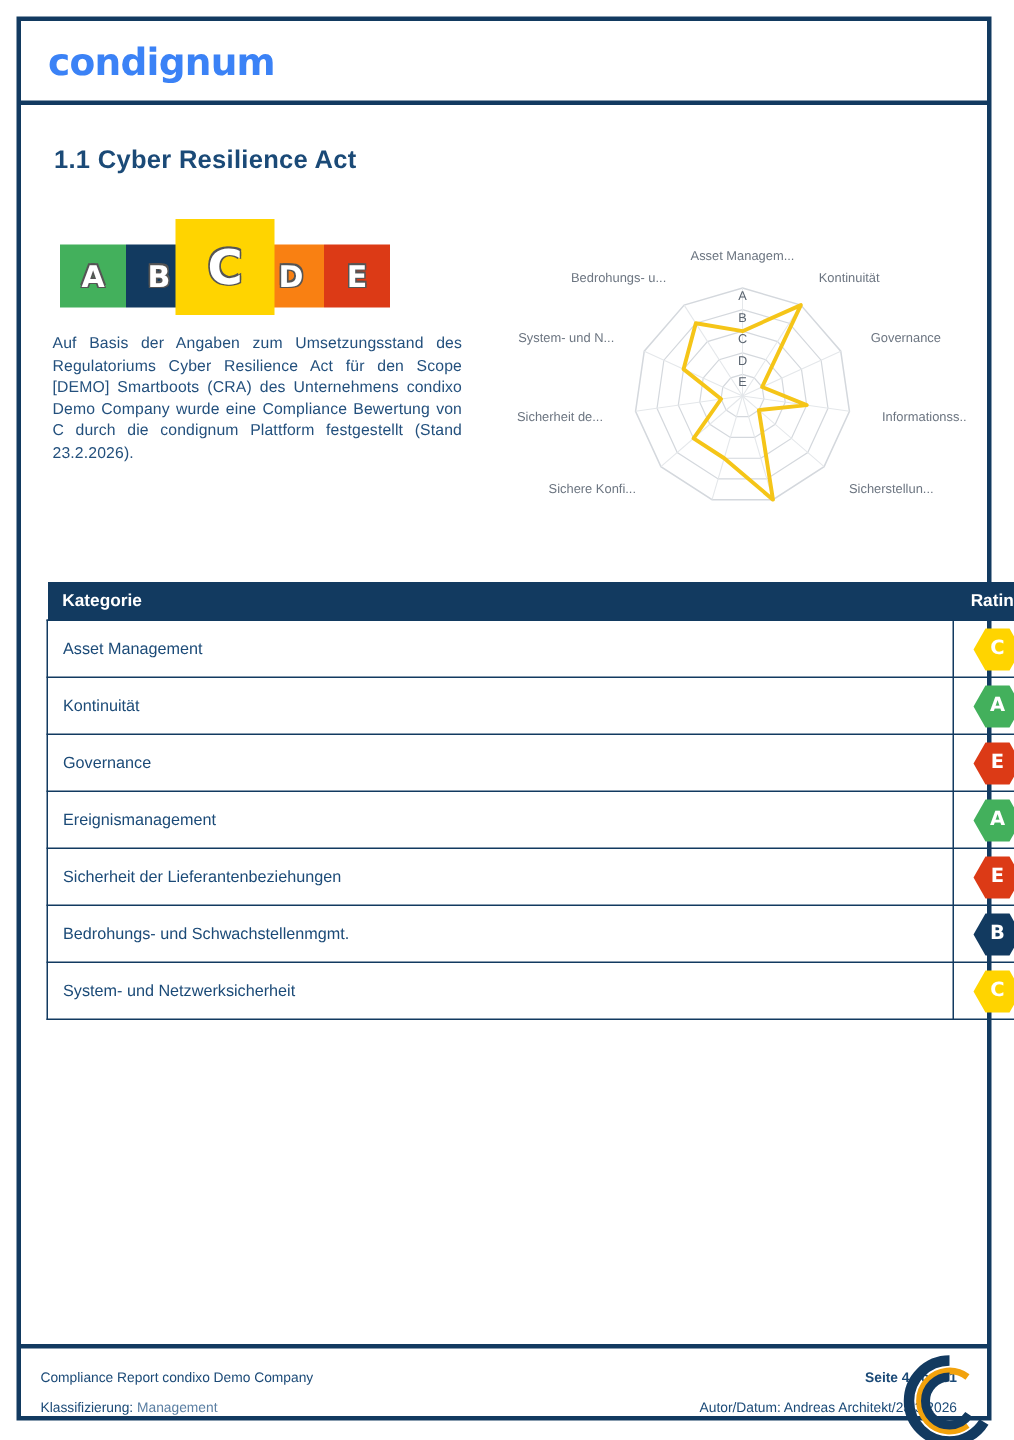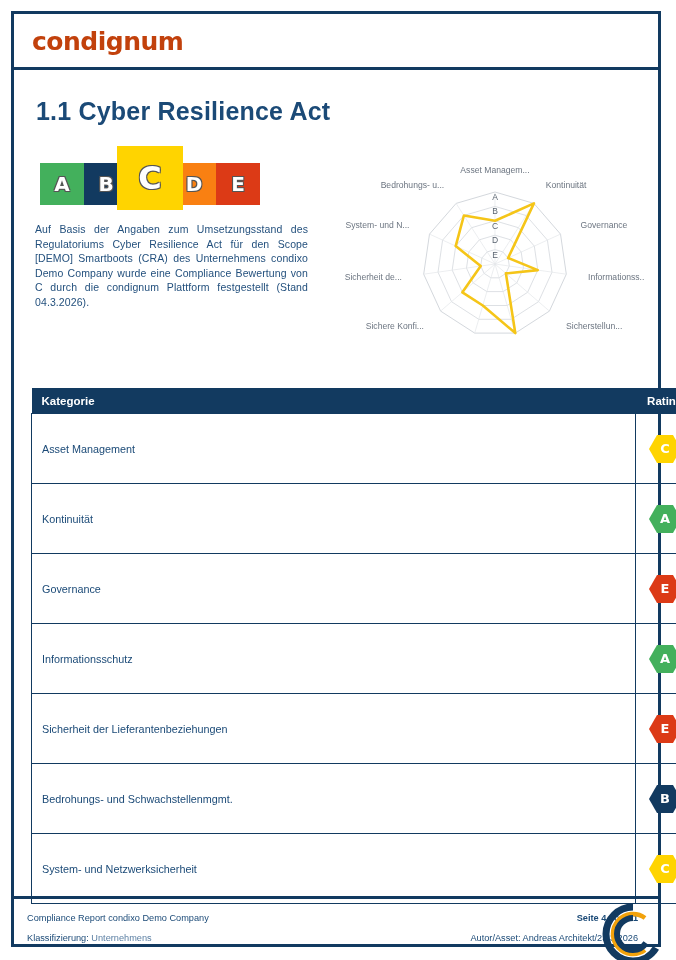--- a/index.html
+++ b/index.html
@@ -38,29 +38,29 @@
     border-bottom: 3px solid #123a60;
     box-sizing: border-box;
   }
   .brand-logo {
     position: absolute;
     left: 18px;
     top: 13px;
     font-size: 25px;
     font-weight: 700;
     letter-spacing: -0.5px;
-    color: #c2410c;
+    color: #3b82f6;
     font-family: "DejaVu Sans", sans-serif;
   }
   
   .section-title {
     position: absolute;
     left: 36px;
     top: 97px;
-    font-size: 25px;
+    font-size: 17px;
     font-weight: 700;
     color: #1b4a77;
     letter-spacing: 0.2px;
   }
   
   .grade-scale {
     position: absolute;
     left: 40px;
     top: 146px;
     width: 270px;
@@ -130,21 +130,21 @@
   }
   .cat-table th.rating-head {
     text-align: center;
     width: 58px;
     padding: 6px 0;
   }
   .cat-table td {
     border: 1.6px solid #123a60;
     font-size: 10.8px;
     color: #1b4a77;
-    padding: 16px 10px;
+    padding: 0 10px;
     height: 37px;
     vertical-align: middle;
   }
   .cat-table td.rating-cell {
     width: 58px;
     padding: 0;
     text-align: center;
   }
   .hex {
     display: inline-block;
@@ -220,21 +220,21 @@
         <span>C</span>
       </div>
       <div class="grade-box" style="background: rgb(249, 128, 18); left: 132px;">
         <span>D</span>
       </div>
       <div class="grade-box" style="background: rgb(220, 58, 22); left: 176px;">
         <span>E</span>
       </div>
     </div>
 
-  <div class="description">Auf Basis der Angaben zum Umsetzungsstand des Regulatoriums Cyber Resilience Act für den Scope [DEMO] Smartboots (CRA) des Unternehmens condixo Demo Company wurde eine Compliance Bewertung von C durch die condignum Plattform festgestellt (Stand 04.3.2026).</div>
+  <div class="description">Auf Basis der Angaben zum Umsetzungsstand des Regulatoriums Cyber Resilience Act für den Scope [DEMO] Smartboots (CRA) des Unternehmens condixo Demo Company wurde eine Compliance Bewertung von C durch die condignum Plattform festgestellt (Stand 23.2.2026).</div>
 
   <div class="radar-wrap" id="radar-wrap">
       <svg width="322" height="196" viewBox="0 0 322 196">
         <polygon points="159.0,97.6 166.8,99.9 172.1,106.0 173.3,114.0 169.9,121.4 163.1,125.8 154.9,125.8 148.1,121.4 144.7,114.0 145.9,106.0 151.2,99.9" fill="none" stroke="#d4d8dd" stroke-width="0.8"></polygon>
         <polygon points="159.0,83.2 174.6,87.8 185.2,100.0 187.5,116.1 180.8,130.9 167.1,139.6 150.9,139.6 137.2,130.9 130.5,116.1 132.8,100.0 143.4,87.8" fill="none" stroke="#d4d8dd" stroke-width="0.8"></polygon>
         <polygon points="159.0,68.8 182.4,75.7 198.3,94.1 201.8,118.1 191.6,140.3 171.2,153.5 146.8,153.5 126.4,140.3 116.2,118.1 119.7,94.1 135.6,75.7" fill="none" stroke="#d4d8dd" stroke-width="0.8"></polygon>
         <polygon points="159.0,54.4 190.1,63.5 211.4,88.1 216.0,120.2 202.5,149.7 175.2,167.3 142.8,167.3 115.5,149.7 102.0,120.2 106.6,88.1 127.9,63.5" fill="none" stroke="#d4d8dd" stroke-width="0.8"></polygon>
         <polygon points="159.0,40.0 197.9,51.4 224.5,82.1 230.3,122.2 213.4,159.1 179.3,181.1 138.7,181.1 104.6,159.1 87.7,122.2 93.5,82.1 120.1,51.4" fill="none" stroke="#d4d8dd" stroke-width="1"></polygon>
         <line x1="159" y1="112" x2="159.0" y2="40.0" stroke="#e4e7ea" stroke-width="0.7"></line>
         <line x1="159" y1="112" x2="197.9" y2="51.4" stroke="#e4e7ea" stroke-width="0.7"></line>
@@ -287,21 +287,21 @@
                 <polygon points="9,1 25,1 33,15 25,29 9,29 1,15" fill="#43b05c"></polygon>
               </svg><span class="hex-letter">A</span></span></td>
         </tr>
         <tr>
           <td>Governance</td>
           <td class="rating-cell"><span class="hex"><svg width="34" height="30" viewBox="0 0 34 30" aria-hidden="true">
                 <polygon points="9,1 25,1 33,15 25,29 9,29 1,15" fill="#dc3a16"></polygon>
               </svg><span class="hex-letter">E</span></span></td>
         </tr>
         <tr>
-          <td>Informationsschutz</td>
+          <td>Ereignismanagement</td>
           <td class="rating-cell"><span class="hex"><svg width="34" height="30" viewBox="0 0 34 30" aria-hidden="true">
                 <polygon points="9,1 25,1 33,15 25,29 9,29 1,15" fill="#43b05c"></polygon>
               </svg><span class="hex-letter">A</span></span></td>
         </tr>
         <tr>
           <td>Sicherheit der Lieferantenbeziehungen</td>
           <td class="rating-cell"><span class="hex"><svg width="34" height="30" viewBox="0 0 34 30" aria-hidden="true">
                 <polygon points="9,1 25,1 33,15 25,29 9,29 1,15" fill="#dc3a16"></polygon>
               </svg><span class="hex-letter">E</span></span></td>
         </tr>
@@ -317,25 +317,25 @@
                 <polygon points="9,1 25,1 33,15 25,29 9,29 1,15" fill="#ffd400"></polygon>
               </svg><span class="hex-letter">C</span></span></td>
         </tr>
       </tbody>
   </table>
 
   <div class="footer">
     <div class="footer-line f-left1">Compliance Report condixo Demo Company</div>
     <div class="footer-line f-left2">
       <span>Klassifizierung:</span>
-      <span class="val">Unternehmens</span>
+      <span class="val">Management</span>
     </div>
     <div class="footer-line f-right1">Seite 4 von 51</div>
     <div class="footer-line f-right2">
-      <span>Autor/Asset:</span>
+      <span>Autor/Datum:</span>
       <span class="val">Andreas Architekt/23.3.2026</span>
     </div>
     <div class="footer-mark" id="footer-mark"><svg width="66" height="66" viewBox="0 0 66 66">
           <path d="M33 6 A27 27 0 1 0 33 60 A27 27 0 0 0 56 47" fill="none" stroke="#123a60" stroke-width="7"></path>
           <path d="M45 17 A20 20 0 1 0 45 49" fill="none" stroke="#f2a20c" stroke-width="4.5"></path>
           <path d="M33 17 A16 16 0 1 0 33 49 A16 16 0 0 0 46 42" fill="none" stroke="#123a60" stroke-width="6"></path>
         </svg></div>
   </div>
 </div>
 

